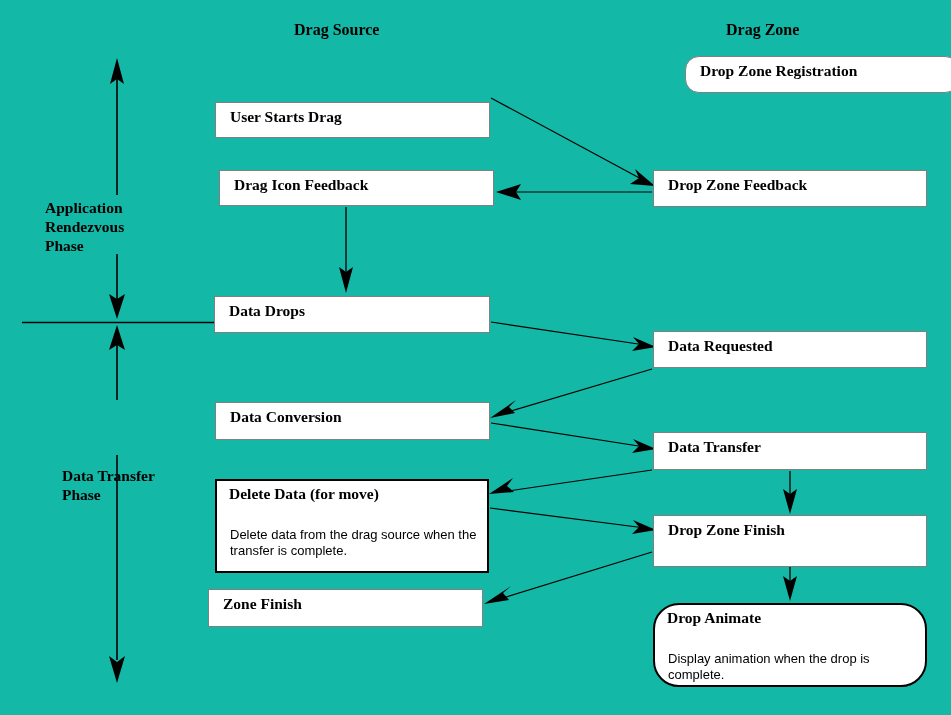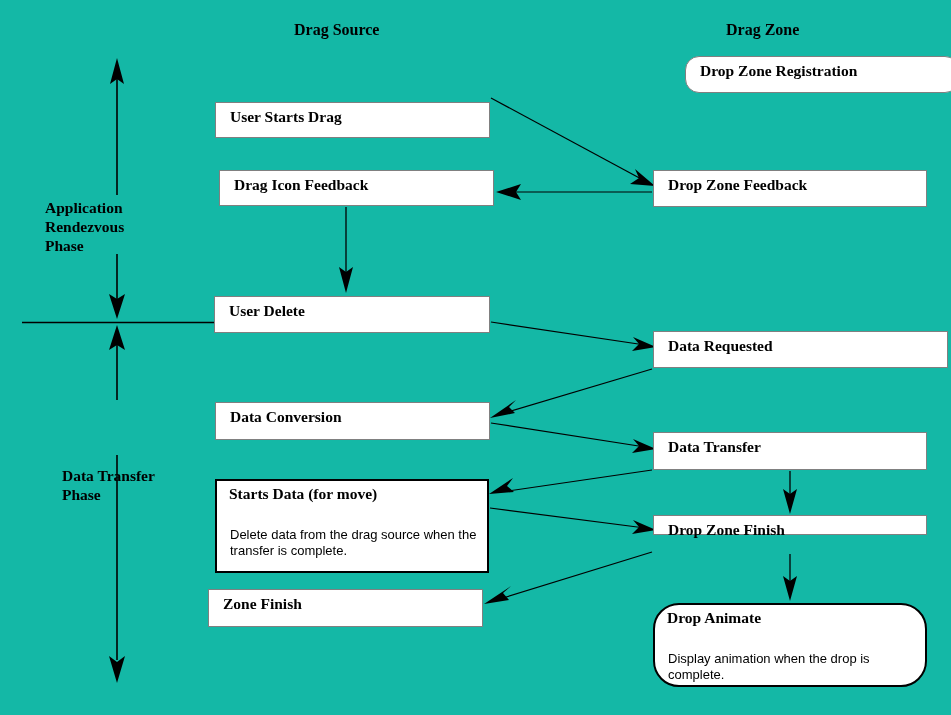--- a/index.html
+++ b/index.html
@@ -170,53 +170,53 @@
 
   <div class="node thin" style="left:215px; top:58px; width:275px; height:36px;margin-top:44px;">
     <span class="title">User Starts Drag</span>
   </div>
 
   <div class="node thin" style="left:219px; top:170px; width:275px; height:36px;">
     <span class="title">Drag Icon Feedback</span>
   </div>
 
   <div class="node thin" style="left:214px; top:296px; width:276px; height:37px;">
-    <span class="title">User Delete</span>
+    <span class="title">Data Drops</span>
   </div>
 
   <div class="node thin" style="left:215px; top:402px; width:275px; height:38px;">
     <span class="title">Data Conversion</span>
   </div>
 
   <div class="node thick" style="left:215px; top:479px; width:274px; height:94px;">
-    <span class="title">Starts Data (for move)</span>
+    <span class="title">Delete Data (for move)</span>
     <span class="desc">Delete data from the drag source when the transfer is complete.</span>
   </div>
 
   <div class="node thin" style="left:208px; top:589px; width:275px; height:38px;">
     <span class="title">Zone Finish</span>
   </div>
 
   <div class="node thin" style="left:685px; top:56px; width:274px; height:37px;border-radius:14px;">
     <span class="title">Drop Zone Registration</span>
   </div>
 
   <div class="node thin" style="left:653px; top:170px; width:274px; height:37px;">
     <span class="title">Drop Zone Feedback</span>
   </div>
 
-  <div class="node thin" style="left:653px; top:331px; width:295px; height:37px;">
+  <div class="node thin" style="left:653px; top:331px; width:274px; height:37px;">
     <span class="title">Data Requested</span>
   </div>
 
   <div class="node thin" style="left:653px; top:432px; width:274px; height:38px;">
     <span class="title">Data Transfer</span>
   </div>
 
-  <div class="node thin" style="left:653px; top:515px; width:274px; height:20px;">
+  <div class="node thin" style="left:653px; top:515px; width:274px; height:52px;">
     <span class="title">Drop Zone Finish</span>
   </div>
 
   <div class="node thick" style="left:653px; top:603px; width:274px; height:84px;border-radius:26px;">
     <span class="title">Drop Animate</span>
     <span class="desc">Display animation when the drop is complete.</span>
   </div>
 
 </div>
 

